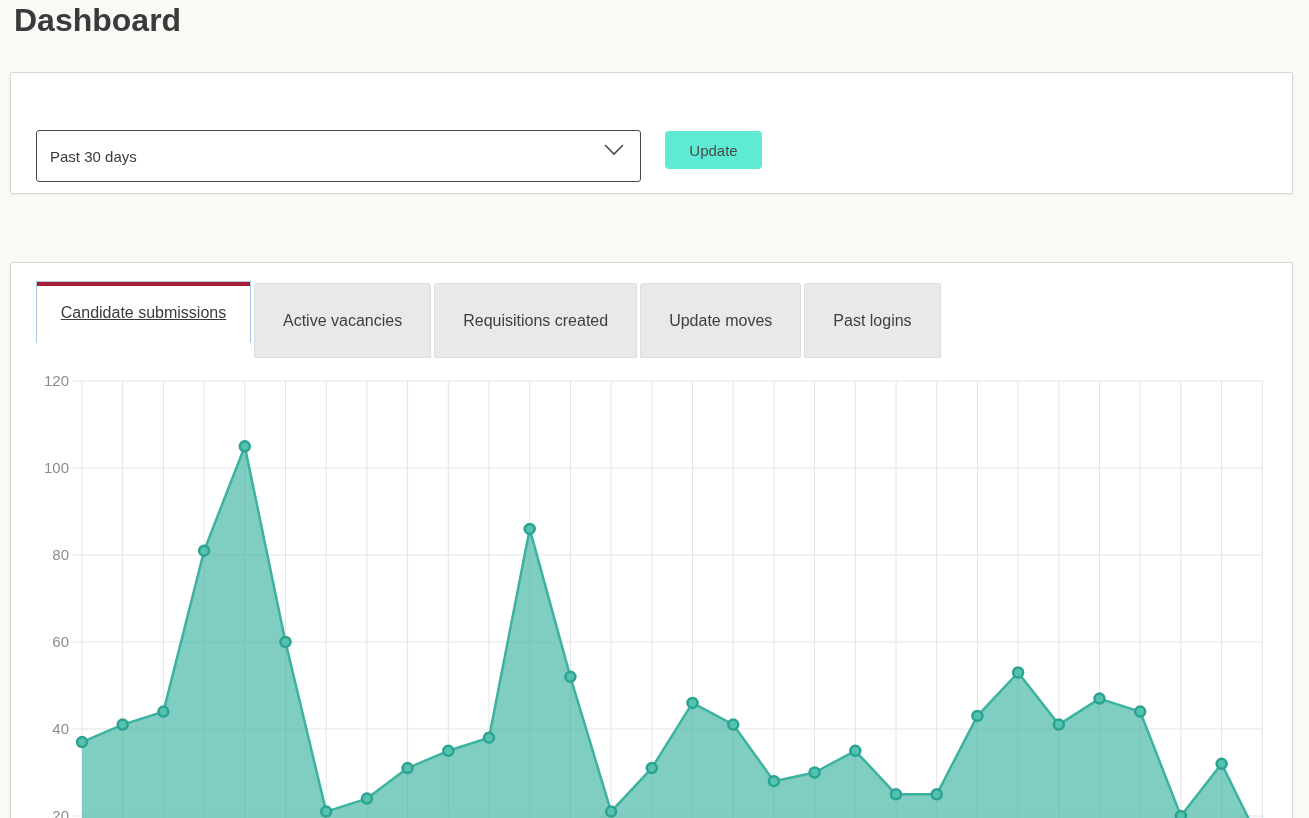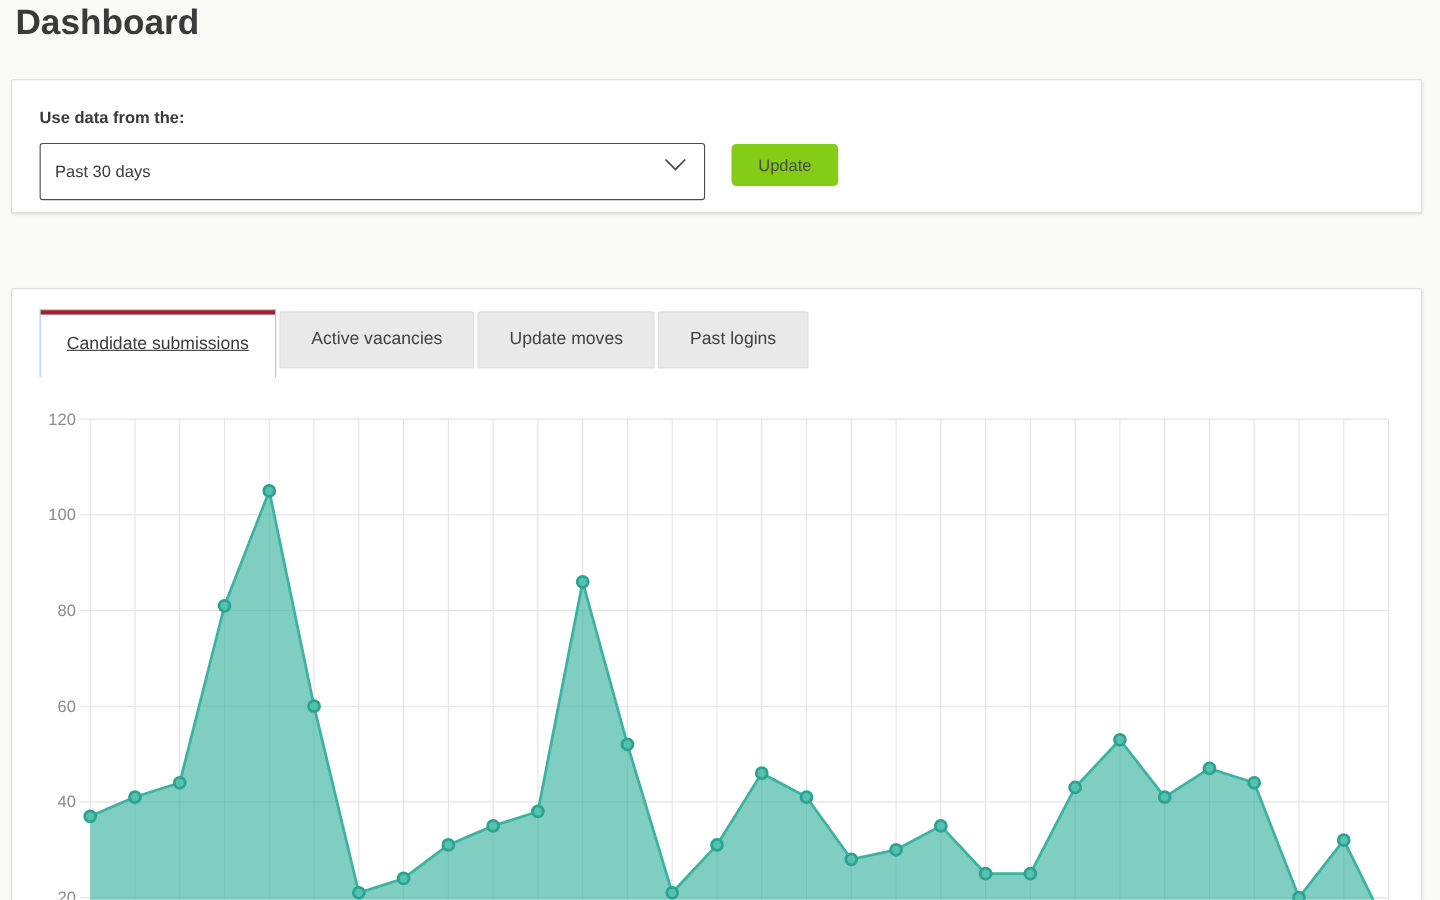--- a/index.html
+++ b/index.html
@@ -75,21 +75,21 @@
     cursor: pointer;
   }
   .chart-panel { top: 218px; height: 600px; margin-top: 44px; }
   .tabs {
     display: flex;
     align-items: flex-start;
     margin: 18px 0 0 25px;
     height: 76px;
   }
   .tab {
-    height: 52px;
+    height: 75px;
     margin-top: 2px;
     margin-right: 3px;
     padding: 16px 28px;
     background: #e9e9e9;
     border: 1px solid #dedede;
     border-radius: 3px 3px 0 0;
     display: flex;
     align-items: center;
     justify-content: center;
     font-size: 16px;
@@ -125,38 +125,40 @@
     height: 498px;
   }
   .chart-svg text { font-family: "Liberation Sans", sans-serif; }
 </style>
 </head>
 <body>
 
 <h1 class="page-title">Dashboard</h1>
 
 <section class="panel filter-panel">
-  <label class="filter-label">Use data from the:</label>
   <div class="dropdown">
     <span class="dropdown-value">Past 30 days</span>
     <svg class="dropdown-chevron" viewBox="0 0 20 12">
       <polyline points="1,1 10,10 19,1" fill="none" stroke="#4a4a4a" stroke-width="1.6"></polyline>
     </svg>
   </div>
-  <button class="update-btn" style="background: #84cc16;">Update</button>
+  <button class="update-btn" style="background: #5eead4;">Update</button>
 </section>
 
 <section class="panel chart-panel">
   <div class="tabs">
       <div class="tab active">
         <span>Candidate submissions</span>
         <i style="position: absolute; top: 0px; left: 0px; right: 0px; height: 4px; background: rgb(162, 31, 53);"></i>
       </div>
       <div class="tab">
         <span>Active vacancies</span>
+      </div>
+      <div class="tab">
+        <span>Requisitions created</span>
       </div>
       <div class="tab">
         <span>Update moves</span>
       </div>
       <div class="tab">
         <span>Past logins</span>
       </div>
     </div>
   <svg class="chart-svg" id="chart-svg" viewBox="0 0 1283 498">
       <line x1="71" y1="16" x2="71" y2="498" stroke="#e4e4e4" stroke-width="1"></line>

